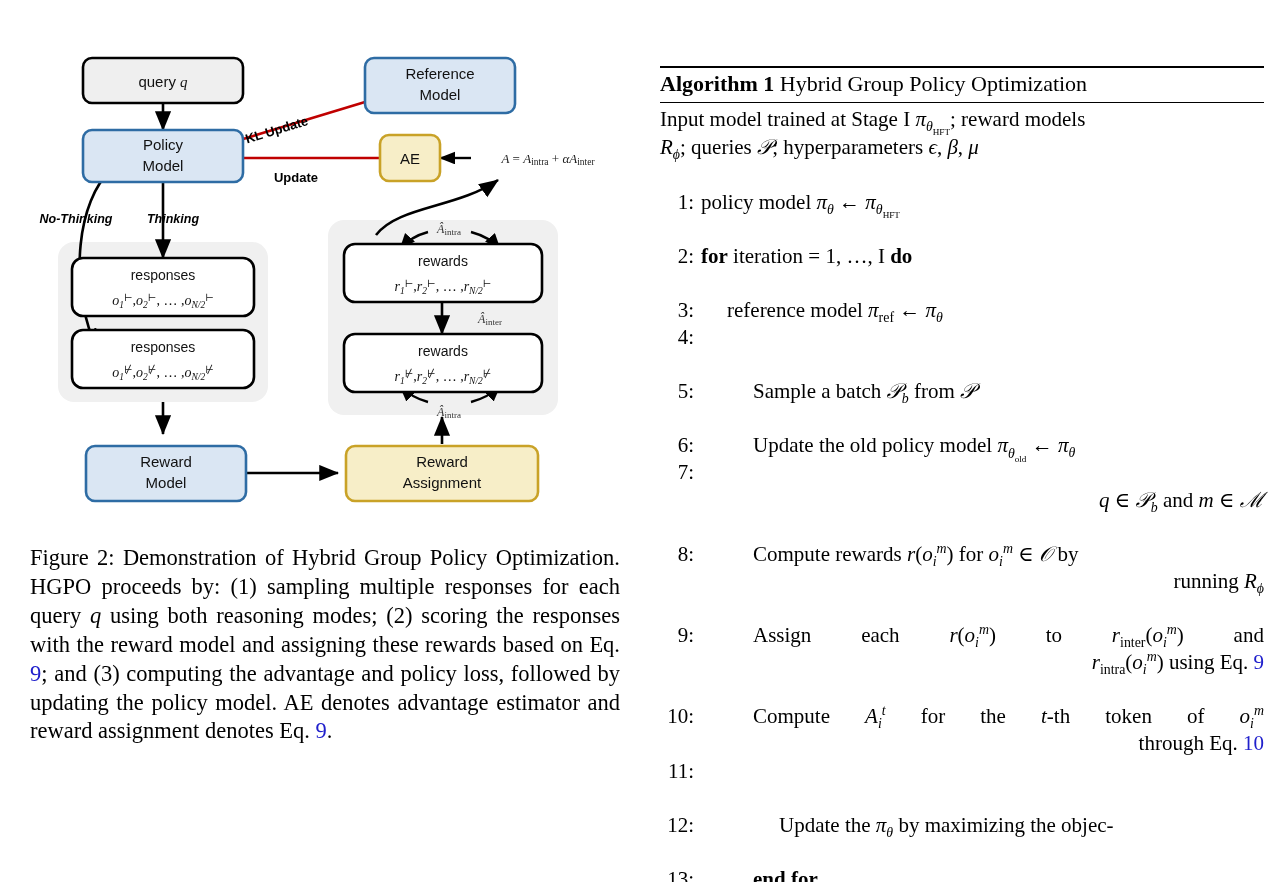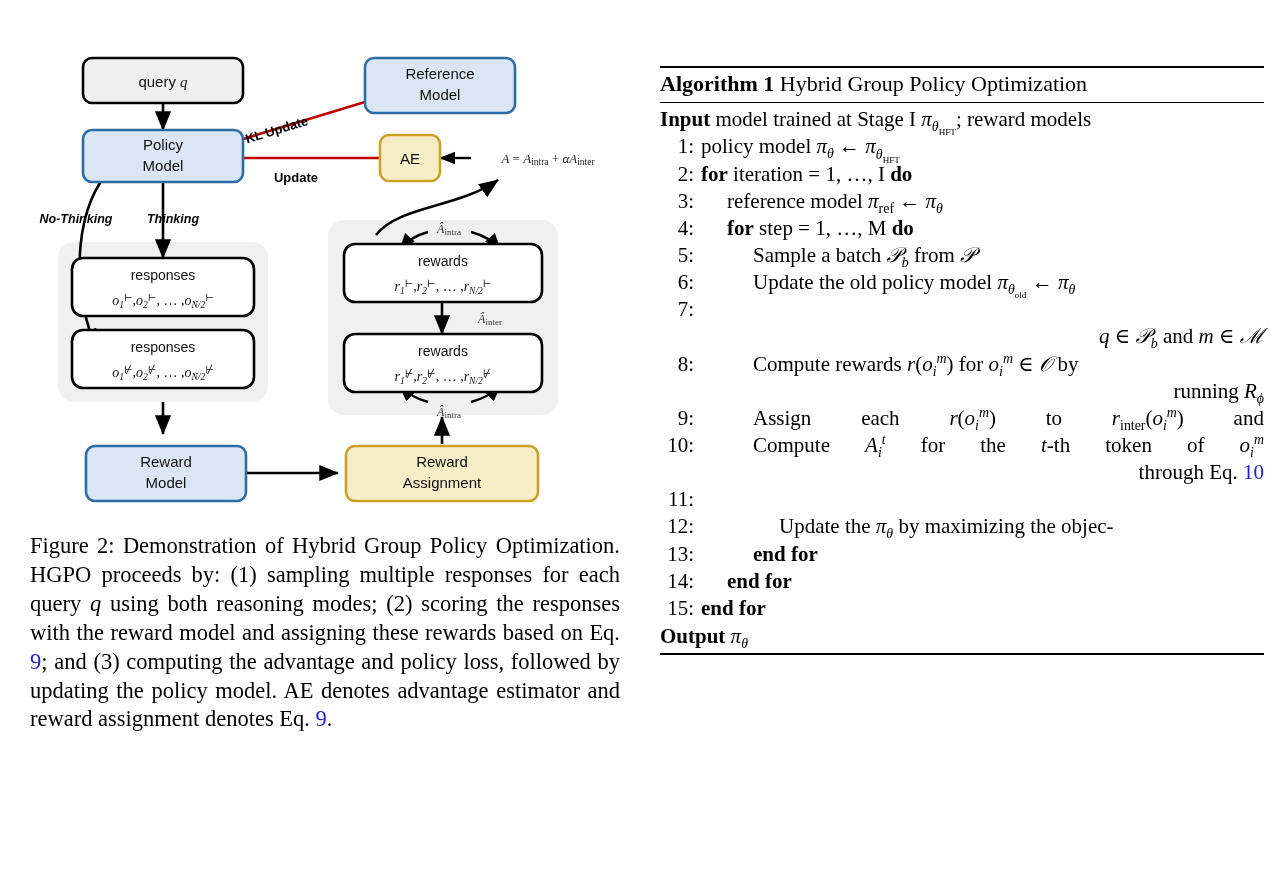--- a/index.html
+++ b/index.html
@@ -33,21 +33,21 @@
     font-family:"Liberation Sans","DejaVu Sans",sans-serif;
     font-size:13px;font-weight:bold;fill:#000;text-anchor:middle;
   }
   .edgeLabelItal{
     font-family:"Liberation Sans","DejaVu Sans",sans-serif;
     font-size:12.5px;font-style:italic;font-weight:bold;fill:#000;text-anchor:middle;
   }
 
   
   .caption{
-    position:absolute;left:30px;top:532px;width:590px;
+    position:absolute;left:30px;top:544px;width:590px;
     font-family:"Liberation Serif","DejaVu Serif",serif;
     font-size:22.5px;line-height:1.285;text-align:justify;
     color:#000;
   }
   .caption .eqref{color:#2020cc;}
   .caption i{font-style:italic;}
 
   
   .right-col{position:absolute;left:648px;top:0;width:632px;height:667px;}
   .algo{
@@ -63,26 +63,26 @@
   .algo-title b{font-weight:bold;}
   .algo-body{padding:2px 0 3px 0;}
   .algo-line{
     display:flex;align-items:baseline;line-height:1.245;
     padding:0.5px 0;
   }
   .ln{
     flex:0 0 34px;text-align:right;padding-right:7px;
     font-size:21px;white-space:nowrap;
   }
-  .ltxt{flex:1 1 auto;font-size:21px;}
+  .ltxt{flex:1 1 auto;font-size:21px;margin-top:27px;}
   .cont{
     padding-left:26px;font-size:21px;line-height:1.245;padding-top:0.5px;padding-bottom:0.5px;text-align:right;
   }
   .io-line{font-size:21px;line-height:1.245;padding:1px 0;}
-  .io-line b{font-weight:bold;}
+  .io-line b{font-weight:normal;}
   .ind1{display:inline-block;width:26px;}
   .ind2{display:inline-block;width:52px;}
   .ind3{display:inline-block;width:78px;}
   .kw{font-weight:bold;}
   .eqref{color:#2020cc;}
   .mi{font-style:italic;font-family:"Liberation Serif","DejaVu Serif",serif;}
   .mcal{font-style:italic;font-family:"Liberation Serif","DejaVu Serif",serif;}
   sub,sup{font-size:0.66em;line-height:0;}
   sub.rm,sup.rm{font-style:normal;}
   .j-spread{display:flex;justify-content:space-between;align-items:flex-end;}
@@ -238,39 +238,39 @@
       <div class="algo-title">
         <b>Algorithm 1</b>
         <span>Hybrid Group Policy Optimization</span>
       </div>
 
       <div class="rule-thin"></div>
 
       <div class="algo-body">
 
         <div class="io-line"><b>Input</b> model trained at Stage I <span class="mi">π</span><sub><span class="mi">θ</span><sub class="rm">HFT</sub></sub>; reward models</div>
+        <div class="io-line"><span class="mcal">R</span><sub><span class="mi">ϕ</span></sub>; queries <span class="mcal">𝒫</span>; hyperparameters <span class="mi">ϵ</span>, <span class="mi">β</span>, <span class="mi">μ</span></div>
 
         <div class="algo-line">
           <span class="ln">1:</span>
           <span class="ltxt">policy model <span class="mi">π</span><sub><span class="mi">θ</span></sub> ← <span class="mi">π</span><sub><span class="mi">θ</span><sub class="rm">HFT</sub></sub></span>
         </div>
 
         <div class="algo-line">
           <span class="ln">2:</span>
           <span class="ltxt"><span class="kw">for</span> iteration = 1, …, I <span class="kw">do</span></span>
         </div>
 
         <div class="algo-line">
           <span class="ln">3:</span>
           <span class="ltxt"><span class="ind1"></span>reference model <span class="mi">π</span><sub class="rm">ref</sub> ← <span class="mi">π</span><sub><span class="mi">θ</span></sub></span>
         </div>
 
         <div class="algo-line">
           <span class="ln">4:</span>
-          <span class="ltxt"><span class="ind1"></span><span class="kw">for</span> step = 1, …, M <span class="kw">do</span></span>
         </div>
 
         <div class="algo-line">
           <span class="ln">5:</span>
           <span class="ltxt"><span class="ind2"></span>Sample a batch <span class="mcal">𝒫</span><sub><span class="mi">b</span></sub> from <span class="mcal">𝒫</span></span>
         </div>
 
         <div class="algo-line">
           <span class="ln">6:</span>
           <span class="ltxt"><span class="ind2"></span>Update the old policy model <span class="mi">π</span><sub><span class="mi">θ</span><sub class="rm">old</sub></sub> ← <span class="mi">π</span><sub><span class="mi">θ</span></sub></span>
@@ -291,20 +291,21 @@
           <span class="ln">9:</span>
           <span class="ltxt j-spread">
               <span><span class="ind2"></span>Assign</span>
               <span>each</span>
               <span><span class="mi">r</span>(<span class="mi">o</span><sub><span class="mi">i</span></sub><sup><span class="mi">m</span></sup>)</span>
               <span>to</span>
               <span><span class="mi">r</span><sub class="rm">inter</sub>(<span class="mi">o</span><sub><span class="mi">i</span></sub><sup><span class="mi">m</span></sup>)</span>
               <span>and</span>
             </span>
         </div>
+        <div class="cont"><span class="mi">r</span><sub class="rm">intra</sub>(<span class="mi">o</span><sub><span class="mi">i</span></sub><sup><span class="mi">m</span></sup>) using Eq. <span class="eqref">9</span></div>
 
         <div class="algo-line">
           <span class="ln">10:</span>
           <span class="ltxt j-spread">
               <span><span class="ind2"></span>Compute</span>
               <span><span class="mi">A</span><sub><span class="mi">i</span></sub><sup><span class="mi">t</span></sup></span>
               <span>for</span>
               <span>the</span>
               <span><span class="mi">t</span>-th</span>
               <span>token</span>

